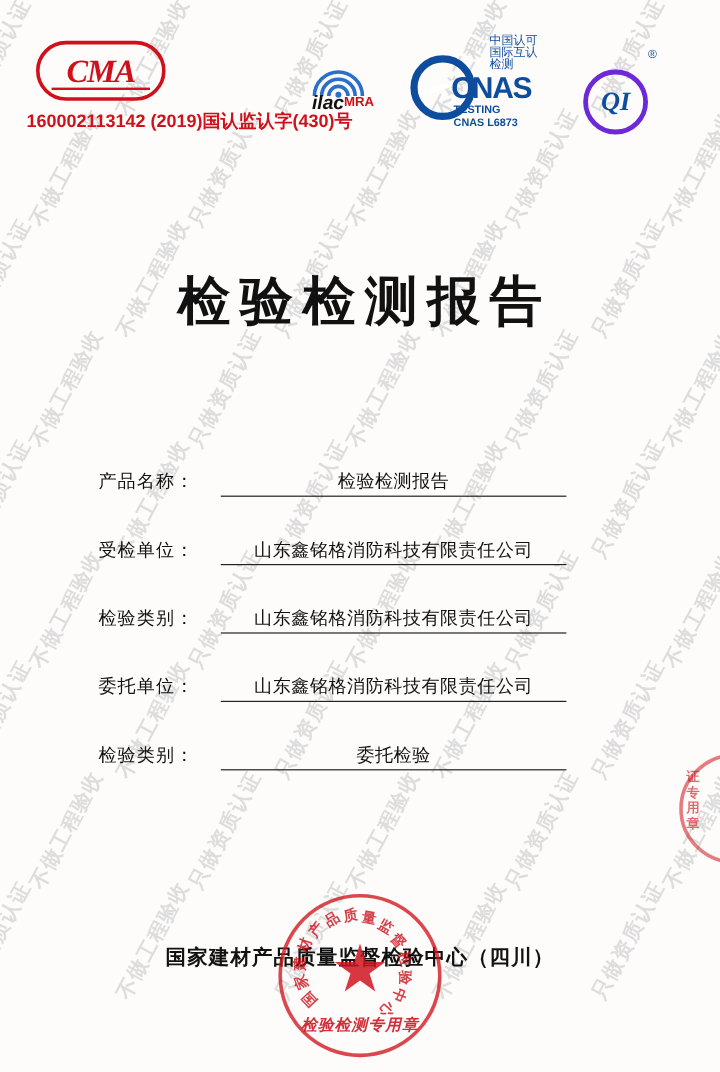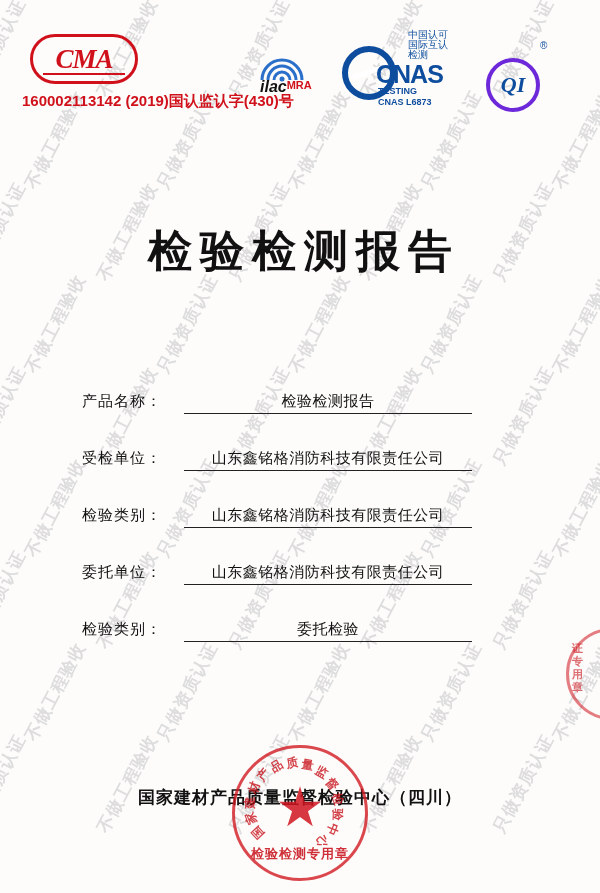--- a/index.html
+++ b/index.html
@@ -347,20 +347,21 @@
     position: absolute;
     left: 0;
     right: 0;
     bottom: 18px;
     text-align: center;
     color: rgba(200, 18, 28, 0.88);
     font-size: 13px;
     font-weight: bold;
     letter-spacing: 1px;
     font-family: "Liberation Serif", serif;
+    font-style: italic;
   }
   .seal-arc-char {
     position: absolute;
     left: 50%;
     top: 50%;
     color: rgba(200, 18, 28, 0.80);
     font-size: 12px;
     font-weight: bold;
     font-family: "Liberation Serif", serif;
     transform-origin: 0 0;

